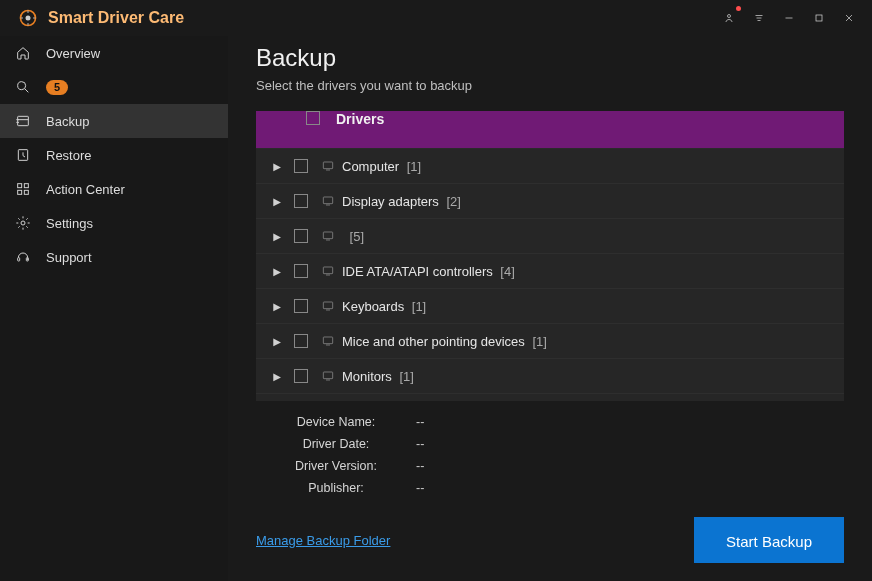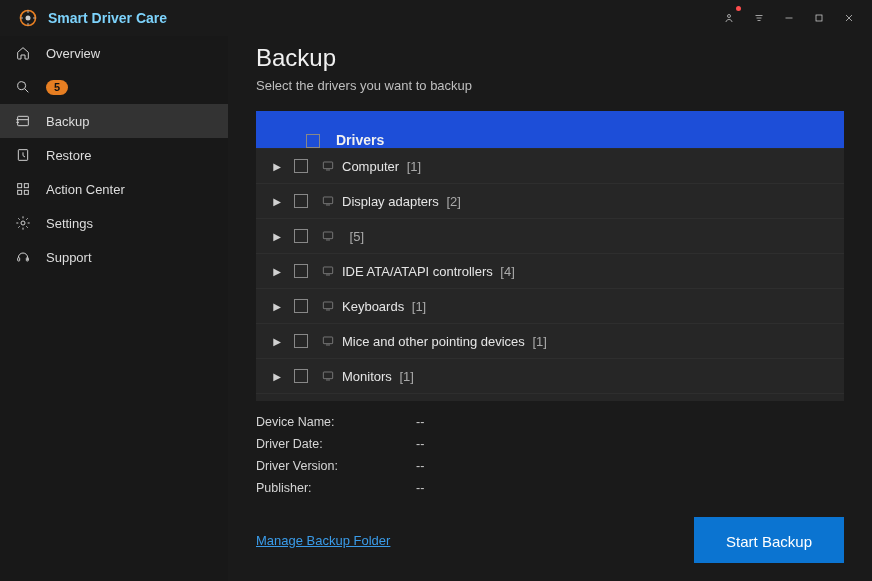--- a/index.html
+++ b/index.html
@@ -1,20 +1,20 @@
 <!DOCTYPE html>
 <html><head>
 <meta charset="utf-8">
 <style>
   * { box-sizing: border-box; margin: 0; padding: 0; }
   body { font-family: "Segoe UI", Arial, sans-serif; background: #000; color: #e0e0e0; width: 872px; height: 581px; overflow: hidden; font-size: 13px; }
   .window { display: flex; flex-direction: column; width: 100%; height: 100%; background: #1a1a1a; }
   .titlebar { display: flex; align-items: center; height: 36px; background: #1a1a1a; padding: 0 8px; }
   .titlebar .app-icon { width: 20px; height: 20px; margin: 0 10px; display: flex; align-items: center; justify-content: center; }
-  .titlebar .app-title { font-size: 14px; font-weight: 600; color: #7dd3fc; }
+  .titlebar .app-title { font-size: 16px; font-weight: 600; color: #fdba74; }
   .titlebar .spacer { flex: 1; }
   .win-btn { width: 30px; height: 30px; display: flex; align-items: center; justify-content: center; color: #cfcfcf; cursor: pointer; }
   .win-btn svg { width: 12px; height: 12px; }
   .badge-dot { position: relative; }
   .badge-dot::after { content:""; position:absolute; top:3px; right:3px; width:5px; height:5px; background:#ff4d4d; border-radius:50%; }
 
   .body { display: flex; flex: 1; min-height: 0; }
   .sidebar { width: 228px; background: #181818; display: flex; flex-direction: column; }
   .search { margin: 20px 12px 18px 12px; height: 30px; border: 1px solid #555; display: flex; align-items: center; padding: 0 8px; background: #181818; }
   .search input { flex: 1; background: transparent; border: none; outline: none; color: #ddd; font-size: 13px; }
@@ -27,39 +27,39 @@
   .nav-item .nicon { width: 18px; height: 18px; margin-right: 14px; color: #d0d0d0; display:flex;align-items:center;justify-content:center; }
   .nav-item .nlabel { flex: 1; font-size: 13px; }
   .nav-badge { background: #e67e22; color: #111; font-size: 11px; border-radius: 8px; padding: 0 8px; height: 15px; line-height: 15px; font-weight: 600;}
 
   .main { flex: 1; display: flex; flex-direction: column; background: #1a1a1a; min-width: 0; }
   .main-inner { padding: 8px 28px 0 28px; display:flex; flex-direction:column; flex:1; min-height:0; }
   .page-title { font-size: 24px; font-weight: 400; color: #f0f0f0; margin-bottom: 6px; }
   .page-sub { font-size: 13px; color: #bfbfbf; margin-bottom: 18px; }
 
   .driver-panel { background: #232323; display:flex; flex-direction:column; flex:1; min-height:0; }
-  .drv-header { display: flex; align-items: flex-end; height: 38px; background: #1d4ed8; padding-left: 50px; border-bottom: 1px solid #2a2a2a; }
+  .drv-header { display: flex; align-items: flex-start; height: 38px; background: #701a75; padding-left: 50px; border-bottom: 1px solid #2a2a2a; }
   .drv-header .chkwrap { width: 30px; display:flex; }
   .drv-header .hlabel { font-weight:600; font-size:14px; color:#f0f0f0; }
   .chk { width: 14px; height: 14px; border: 1px solid #888; background: transparent; cursor:pointer; }
 
   .drv-list { flex:1; overflow-y:auto; }
   .drv-row { display:flex; align-items:center; height:35px; padding-left:10px; border-bottom:1px solid #2e2e2e; background:#262626; }
   .drv-row .expand { width:22px; color:#d0d0d0; display:flex; align-items:center; justify-content:center; cursor:pointer; font-size:10px;}
   .drv-row .chkwrap { width:26px; display:flex; justify-content:center; }
   .drv-row .dtype { width:28px; display:flex; justify-content:center; color:#888; }
   .drv-row .dname { color:#e5e5e5; font-size:13px; }
   .drv-row .dcount { color:#aaa; font-size:13px; margin-left:4px; }
 
   
   .drv-list::-webkit-scrollbar { width:14px; }
   .drv-list::-webkit-scrollbar-track { background:#2a2a2a; }
   .drv-list::-webkit-scrollbar-thumb { background:#4d4d4d; }
 
-  .details { padding: 10px 0 6px 0; }
+  .details { padding: 10px 0 6px 0; text-align: center; }
   .detail-row { display:flex; font-size:12.5px; color:#d5d5d5; line-height: 22px; }
   .detail-row .dlabel { width: 160px; }
   .detail-row .dval { color: #ccc; }
 
   .footer { display:flex; align-items:center; padding: 12px 28px 18px 28px; gap: 17px; }
   .link { color:#3a9be8; font-size:13px; text-decoration: underline; cursor:pointer; }
   .footer .spacer { flex:1; }
   .primary-btn { background:#0b74d1; color:#fff; border:none; padding: 16px 32px; height:46px; font-size:15px; cursor:pointer; }
 </style>
 </head>

